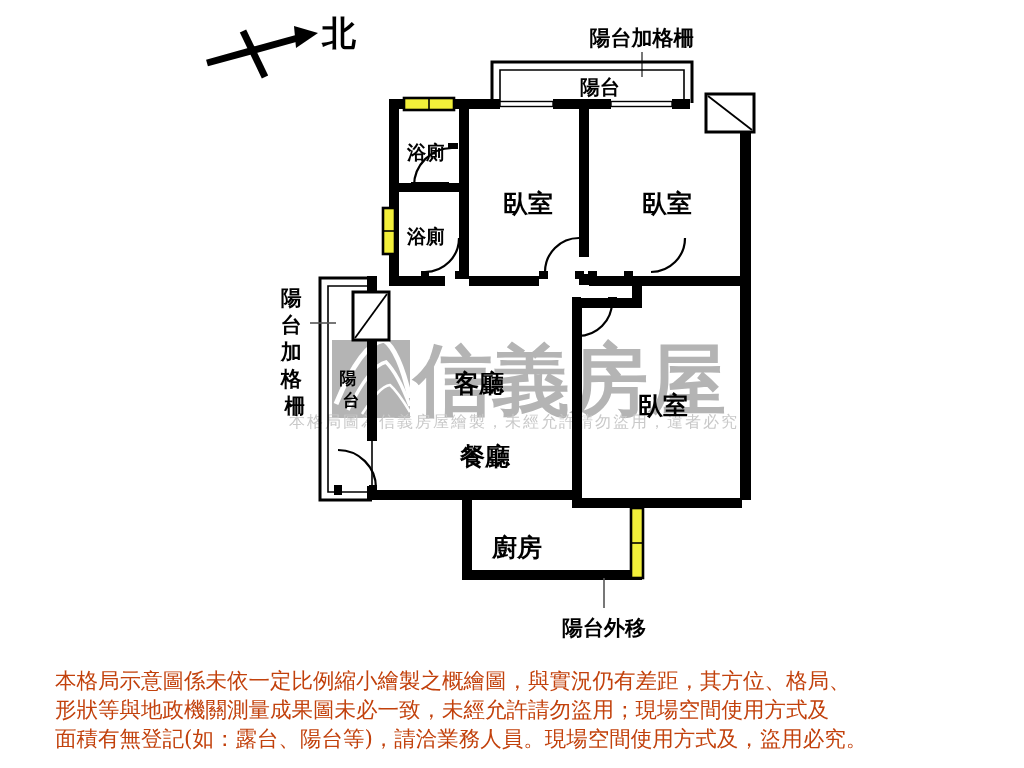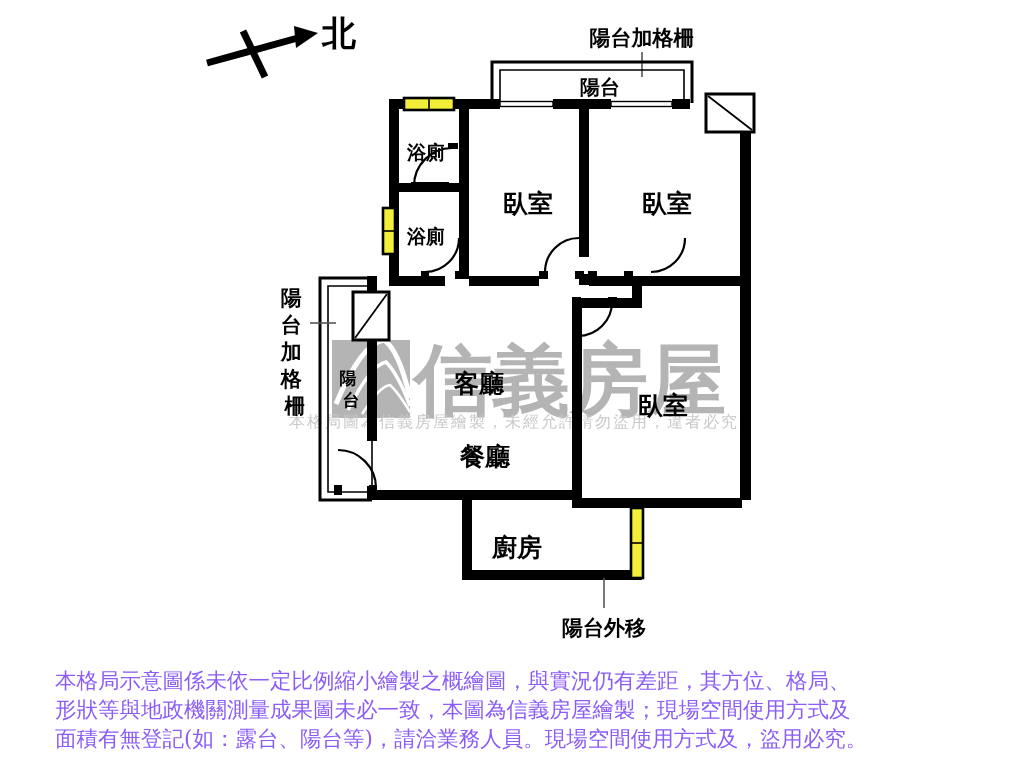--- a/index.html
+++ b/index.html
@@ -87,21 +87,21 @@
     dominant-baseline: central;
   }
   .disclaimer {
     position: absolute;
     left: 55px;
     top: 666px;
     width: 925px;
     font-family: "DejaVu Serif", "Liberation Serif", serif;
     font-size: 21.5px;
     line-height: 1.35;
-    color: #8b5cf6;
+    color: #c2410c;
     letter-spacing: 0px;
     text-align: justify;
   }
   .disclaimer div { white-space: nowrap; }
 </style>
 </head>
 <body>
 
 <div id="root">
 
@@ -278,17 +278,17 @@
     <g>
       <line x1="604" y1="578" x2="604" y2="608" stroke="#555" stroke-width="1.6"></line>
       <text class="callout-label" x="604" y="628">陽台外移</text>
     </g>
 
   </svg>
   </div>
 
   <div class="disclaimer">
     <div>本格局示意圖係未依一定比例縮小繪製之概繪圖，與實況仍有差距，其方位、格局、</div>
-    <div>形狀等與地政機關測量成果圖未必一致，本圖為信義房屋繪製；現場空間使用方式及</div>
+    <div>形狀等與地政機關測量成果圖未必一致，未經允許請勿盜用；現場空間使用方式及</div>
     <div>面積有無登記(如：露台、陽台等)，請洽業務人員。現場空間使用方式及，盜用必究。</div>
   </div>
 
 </div>
 
 </body></html>

